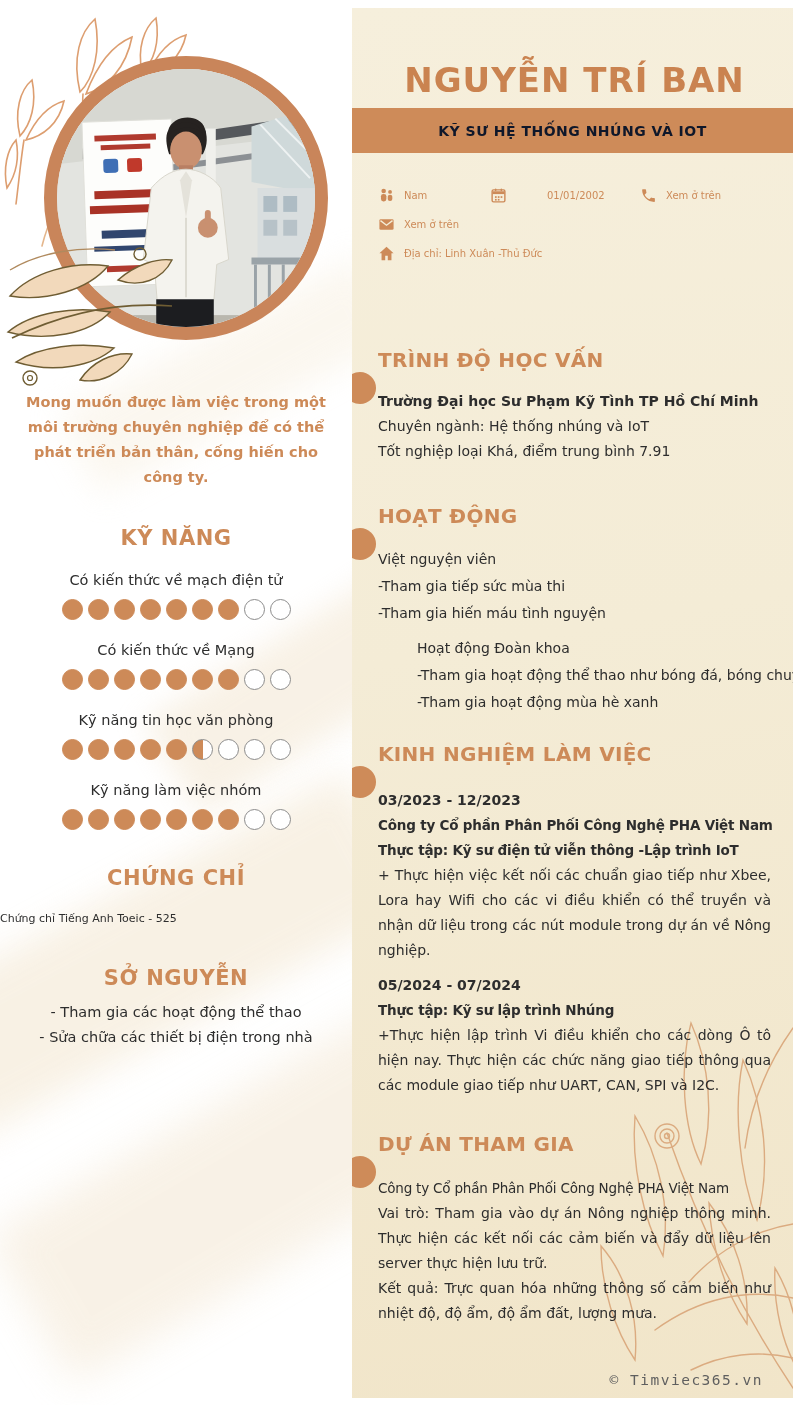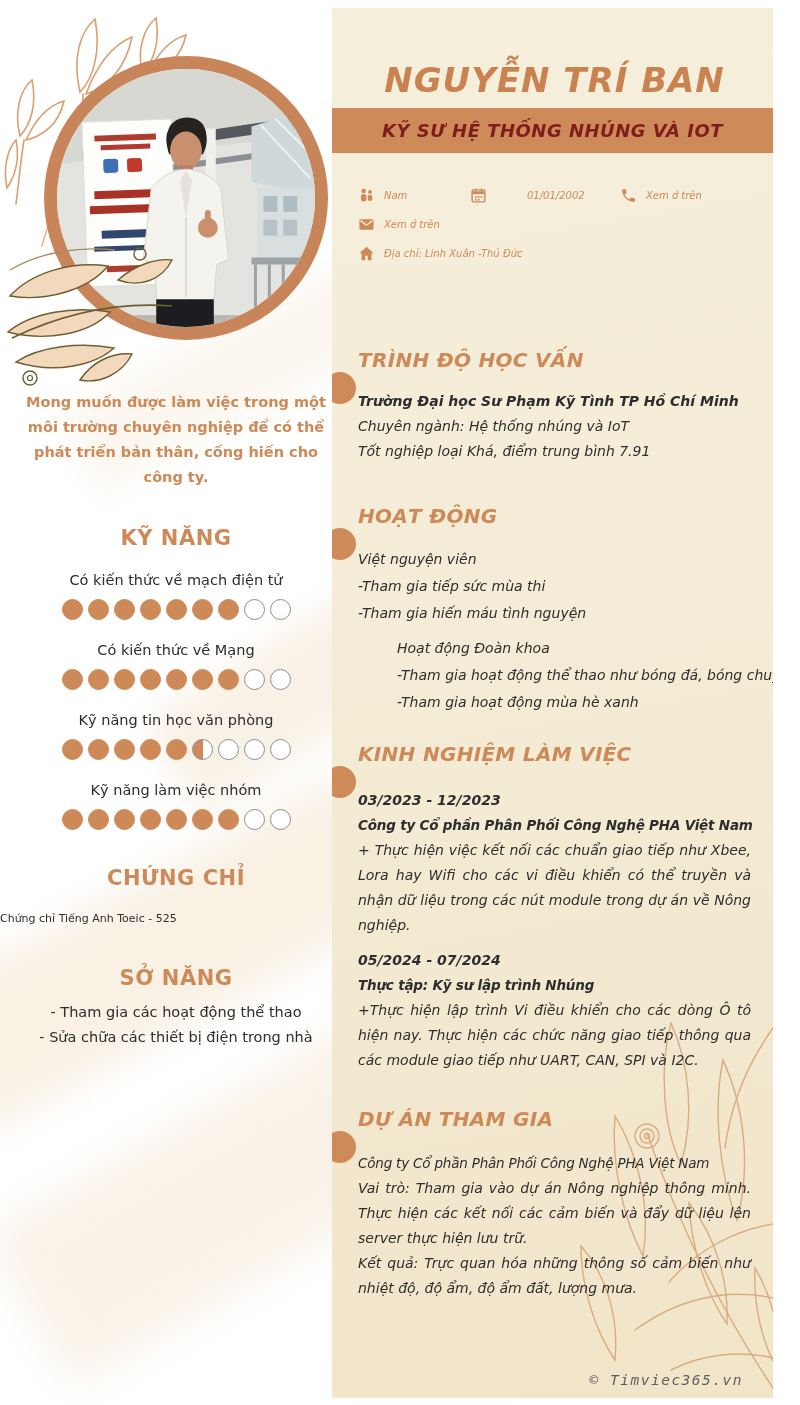--- a/index.html
+++ b/index.html
@@ -38,34 +38,34 @@
   .skill-label { margin-top:19px; text-align:center; color:#2d2d2d; font-size:14.5px; line-height:22px; }
   .dots { display:flex; justify-content:center; gap:5px; margin-top:8px; }
   .dot { width:21px; height:21px; border-radius:50%; border:1.5px solid #8c8c8c; background:#fff; }
   .dot.f { background:#cd8a58; border-color:#cd8a58; }
   .dot.h { background:linear-gradient(90deg,#cd8a58 0 50%, #ffffff 50% 100%); }
   .cert-text { margin-top:18px; text-align:left; color:#2d2d2d; font-size:11px; line-height:22px; }
   .hobby { text-align:center; color:#2d2d2d; font-size:14.5px; line-height:25px; }
   .hobby.first { margin-top:10px; }
   
   .panel {
-    position:absolute; left:332px; top:8px; width:441px; height:1390px;
+    position:absolute; left:352px; top:8px; width:441px; height:1390px;
     background:linear-gradient(170deg,#f6efdc 0%, #f4ecd6 45%, #f1e5c9 100%);
-    padding:0 22px 0 26px; overflow:hidden;font-style:italic;
+    padding:0 22px 0 26px; overflow:hidden;
   }
   .deco-br { position:absolute; right:0; bottom:0; z-index:0; pointer-events:none; }
   .candidate-name {
     position:relative; z-index:1; margin-top:50px; text-align:center;
     color:#ca8350; font-size:34px; font-weight:bold; letter-spacing:1px; line-height:44px;
   }
   .title-bar {
     position:relative; z-index:1; margin:6px -22px 0 -26px; height:45px;
     background:#ce8b59; display:flex; align-items:center; justify-content:center;
   }
-  .title-bar span { color:#7f1d1d; font-size:18px; font-weight:bold; letter-spacing:.5px; }
+  .title-bar span { color:#0f172a; font-size:14px; font-weight:bold; letter-spacing:.5px; }
   .contact { position:relative; z-index:1; margin-top:34px; color:#cd8a58; font-size:10px; }
   .crow { display:flex; align-items:center; }
   .crow + .crow { margin-top:12px; }
   .cgroup { display:flex; align-items:center; gap:9px; }
   .cg1 { width:112px; } .cg2 { width:150px;gap:40px; }
   .cicon { width:17px; height:17px; flex:0 0 17px; }
   .cicon svg { display:block; width:17px; height:17px; }
   .sec { position:relative; z-index:1; }
   .sec-title { color:#cd8a58; font-size:20px; font-weight:bold; letter-spacing:.3px; line-height:28px; }
   .bullet { position:absolute; left:-34px; top:26px; width:32px; height:32px; border-radius:50%; background:#ce8b59; }
@@ -219,21 +219,21 @@
           <span class="dot f"></span>
           <span class="dot f"></span>
           <span class="dot f"></span>
           <span class="dot f"></span>
           <span class="dot"></span>
           <span class="dot"></span>
         </div>
       </div>
     <h2 class="side-title">CHỨNG CHỈ</h2>
     <p class="cert-text">Chứng chỉ Tiếng Anh Toeic - 525</p>
-    <h2 class="side-title">SỞ NĂNG</h2>
+    <h2 class="side-title">SỞ NGUYỄN</h2>
     <p class="hobby first">- Tham gia các hoạt động thể thao</p>
     <p class="hobby">- Sửa chữa các thiết bị điện trong nhà</p>
   </div>
 </aside>
 
 <main class="panel">
 
   <svg class="deco-br" width="250" height="430" viewBox="0 0 250 430" fill="none" stroke="#dbab80" stroke-width="1.4" stroke-linecap="round">
     <path d="M124,165 C150,240 190,330 250,420"></path>
     <path d="M250,60 C225,95 208,135 202,180"></path>
@@ -345,20 +345,21 @@
     </div>
   </section>
 
   <section class="sec sec-exp">
     <div class="bullet"></div>
     <h3 class="sec-title">KINH NGHIỆM LÀM VIỆC</h3>
     <div class="sec-body">
       <div class="job">
         <p class="b">03/2023 - 12/2023</p>
         <p class="b tight">Công ty Cổ phần Phân Phối Công Nghệ PHA Việt Nam</p>
+        <p class="b tight">Thực tập: Kỹ sư điện tử viễn thông -Lập trình IoT</p>
         <p class="just">+ Thực hiện việc kết nối các chuẩn giao tiếp như Xbee, Lora hay Wifi cho các vi điều khiển có thể truyền và nhận dữ liệu trong các nút module trong dự án về Nông nghiệp.</p>
       </div>
       <div class="job">
         <p class="b">05/2024 - 07/2024</p>
         <p class="b tight">Thực tập: Kỹ sư lập trình Nhúng</p>
         <p class="just">+Thực hiện lập trình Vi điều khiển cho các dòng Ô tô hiện nay. Thực hiện các chức năng giao tiếp thông qua các module giao tiếp như UART, CAN, SPI và I2C.</p>
       </div>
     </div>
   </section>
 

